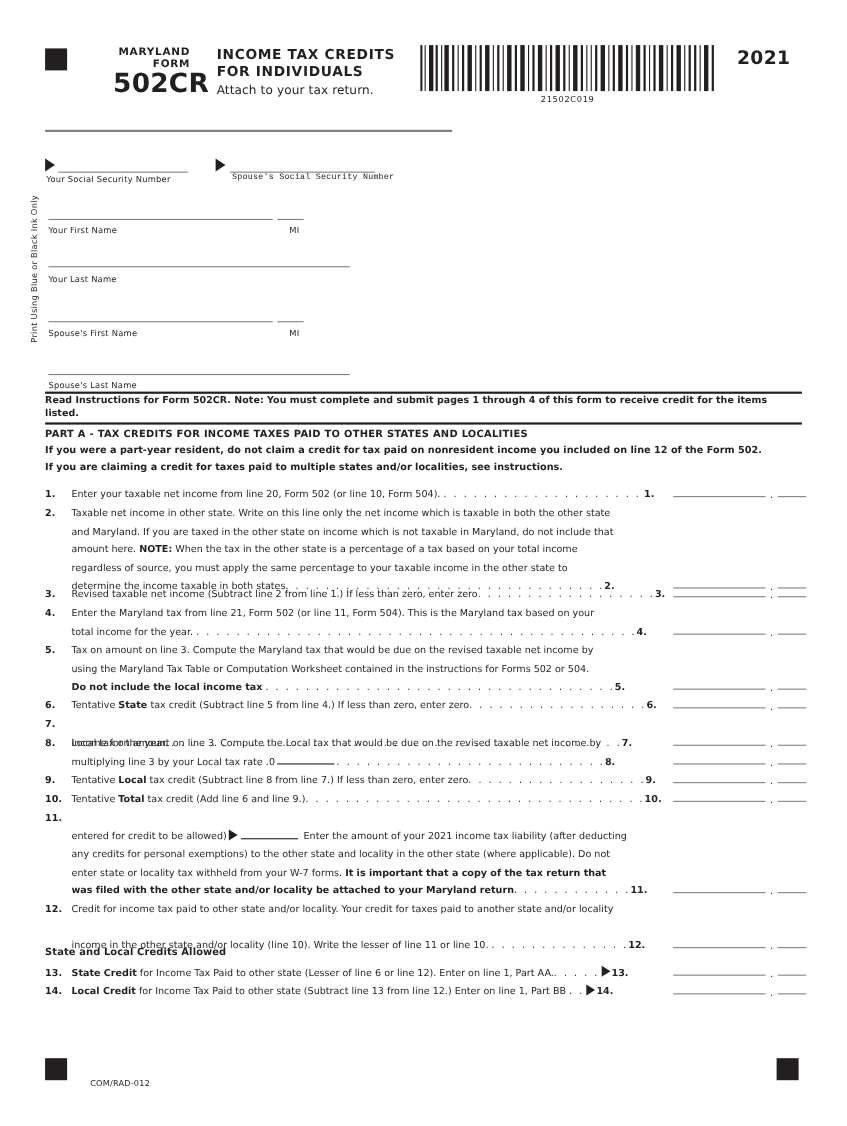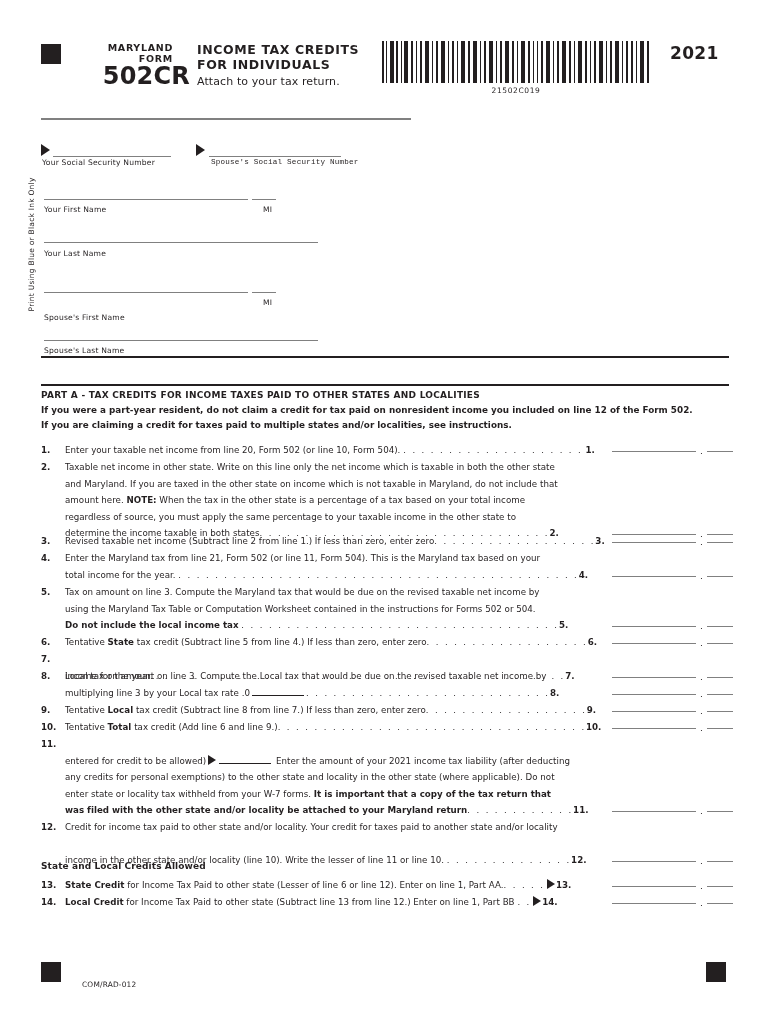--- a/index.html
+++ b/index.html
@@ -364,28 +364,29 @@
 
   <div class="field-line" style="left:44px; top:199px; width:204px;"></div>
   <div class="field-label" style="left:44px; top:205px;">Your First Name</div>
   <div class="field-line" style="left:252px; top:199px; width:24px;"></div>
   <div class="field-label" style="left:263px; top:205px;">MI</div>
 
   <div class="field-line" style="left:44px; top:242px; width:274px;"></div>
   <div class="field-label" style="left:44px; top:249px;">Your Last Name</div>
 
   <div class="field-line" style="left:44px; top:292px; width:204px;"></div>
-  <div class="field-label" style="left:44px; top:313px;">Spouse's First Name</div>
+  <div class="field-label" style="left:44px; top:298px;">Spouse's First Name</div>
   <div class="field-line" style="left:252px; top:292px; width:24px;"></div>
   <div class="field-label" style="left:263px; top:298px;">MI</div>
 
   <div class="field-line" style="left:44px; top:340px; width:274px;"></div>
   <div class="field-label" style="left:44px; top:346px;">Spouse's Last Name</div>
 
   <div class="rule rule-dark" style="left:41px; top:356px; width:688px; height:1.5px;"></div>
+  <div class="instr-block">Read Instructions for Form 502CR.  Note: You must complete and submit pages 1 through 4 of this form to receive credit for the items listed.</div>
   <div class="rule rule-dark" style="left:41px; top:384px; width:688px; height:1.5px;"></div>
 
   <div class="part-head">PART A - TAX CREDITS FOR INCOME TAXES PAID TO OTHER STATES AND LOCALITIES</div>
   <div class="part-note note-a">If you were a part-year resident, do not claim a credit for tax paid on nonresident income you included on line 12 of the Form 502.</div>
   <div class="part-note note-b">If you are claiming a credit for taxes paid to multiple states and/or localities, see instructions.</div>
 
   <div class="ln" style="top:442px;">
     <span class="num">1.</span>
     <span class="txt">
       <span>Enter your taxable net income from line 20, Form 502 (or line 10, Form 504).</span>

